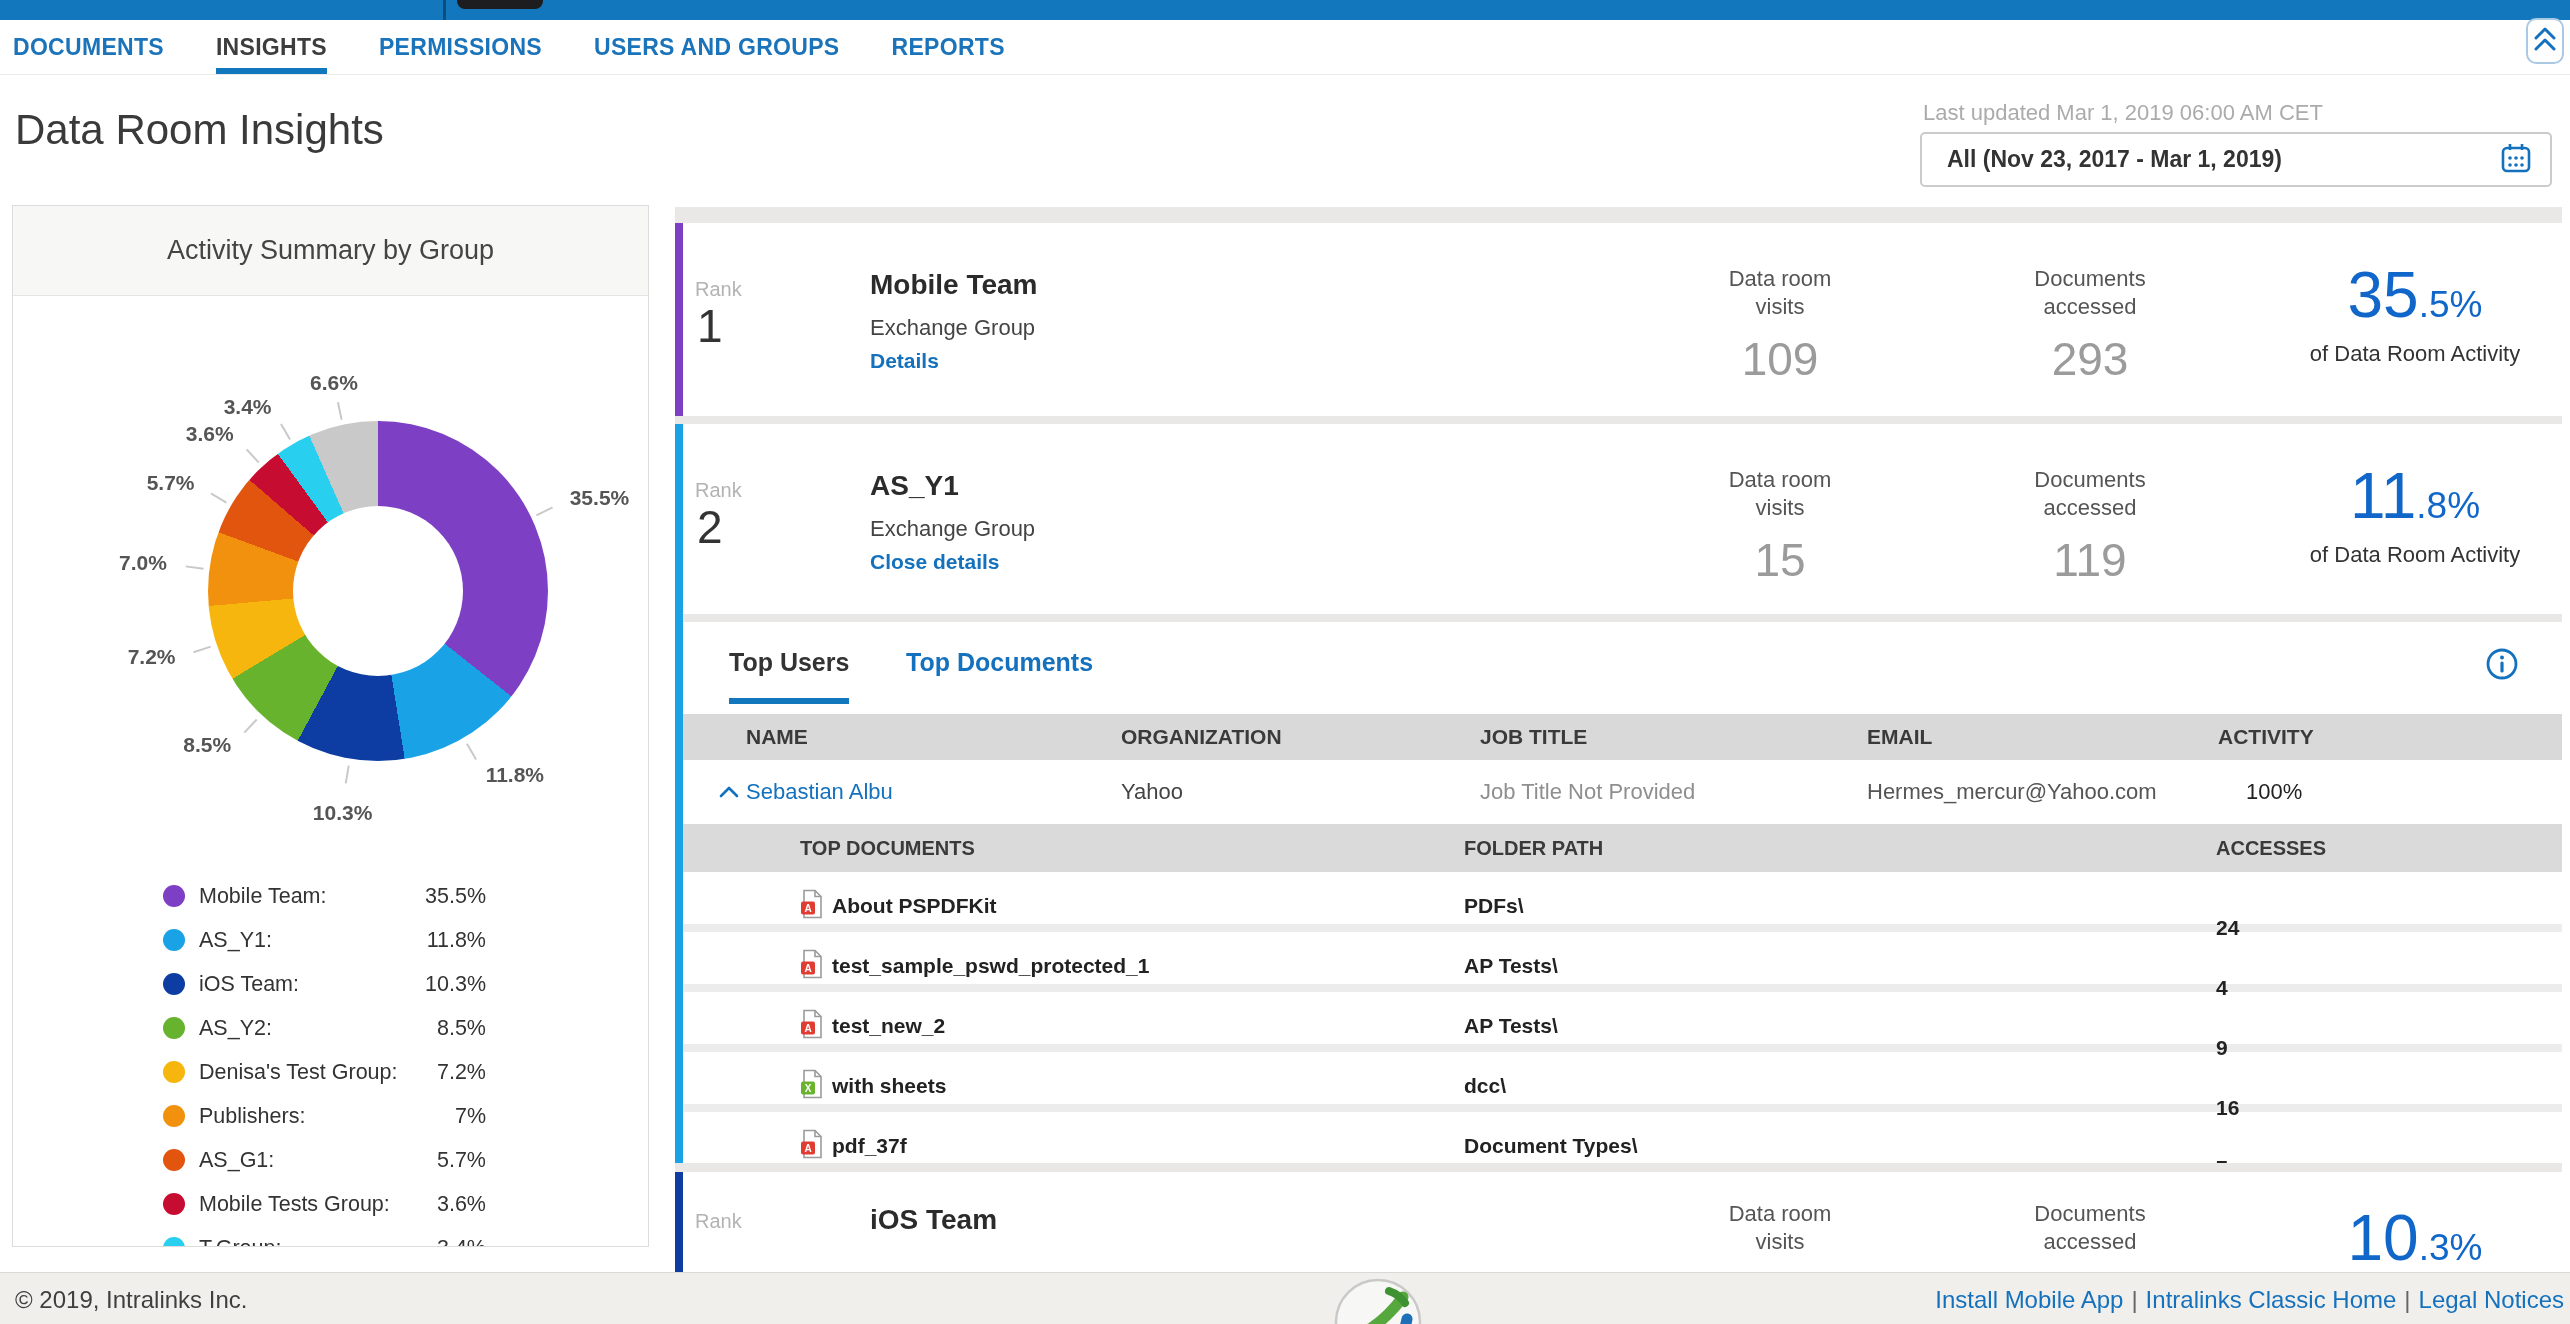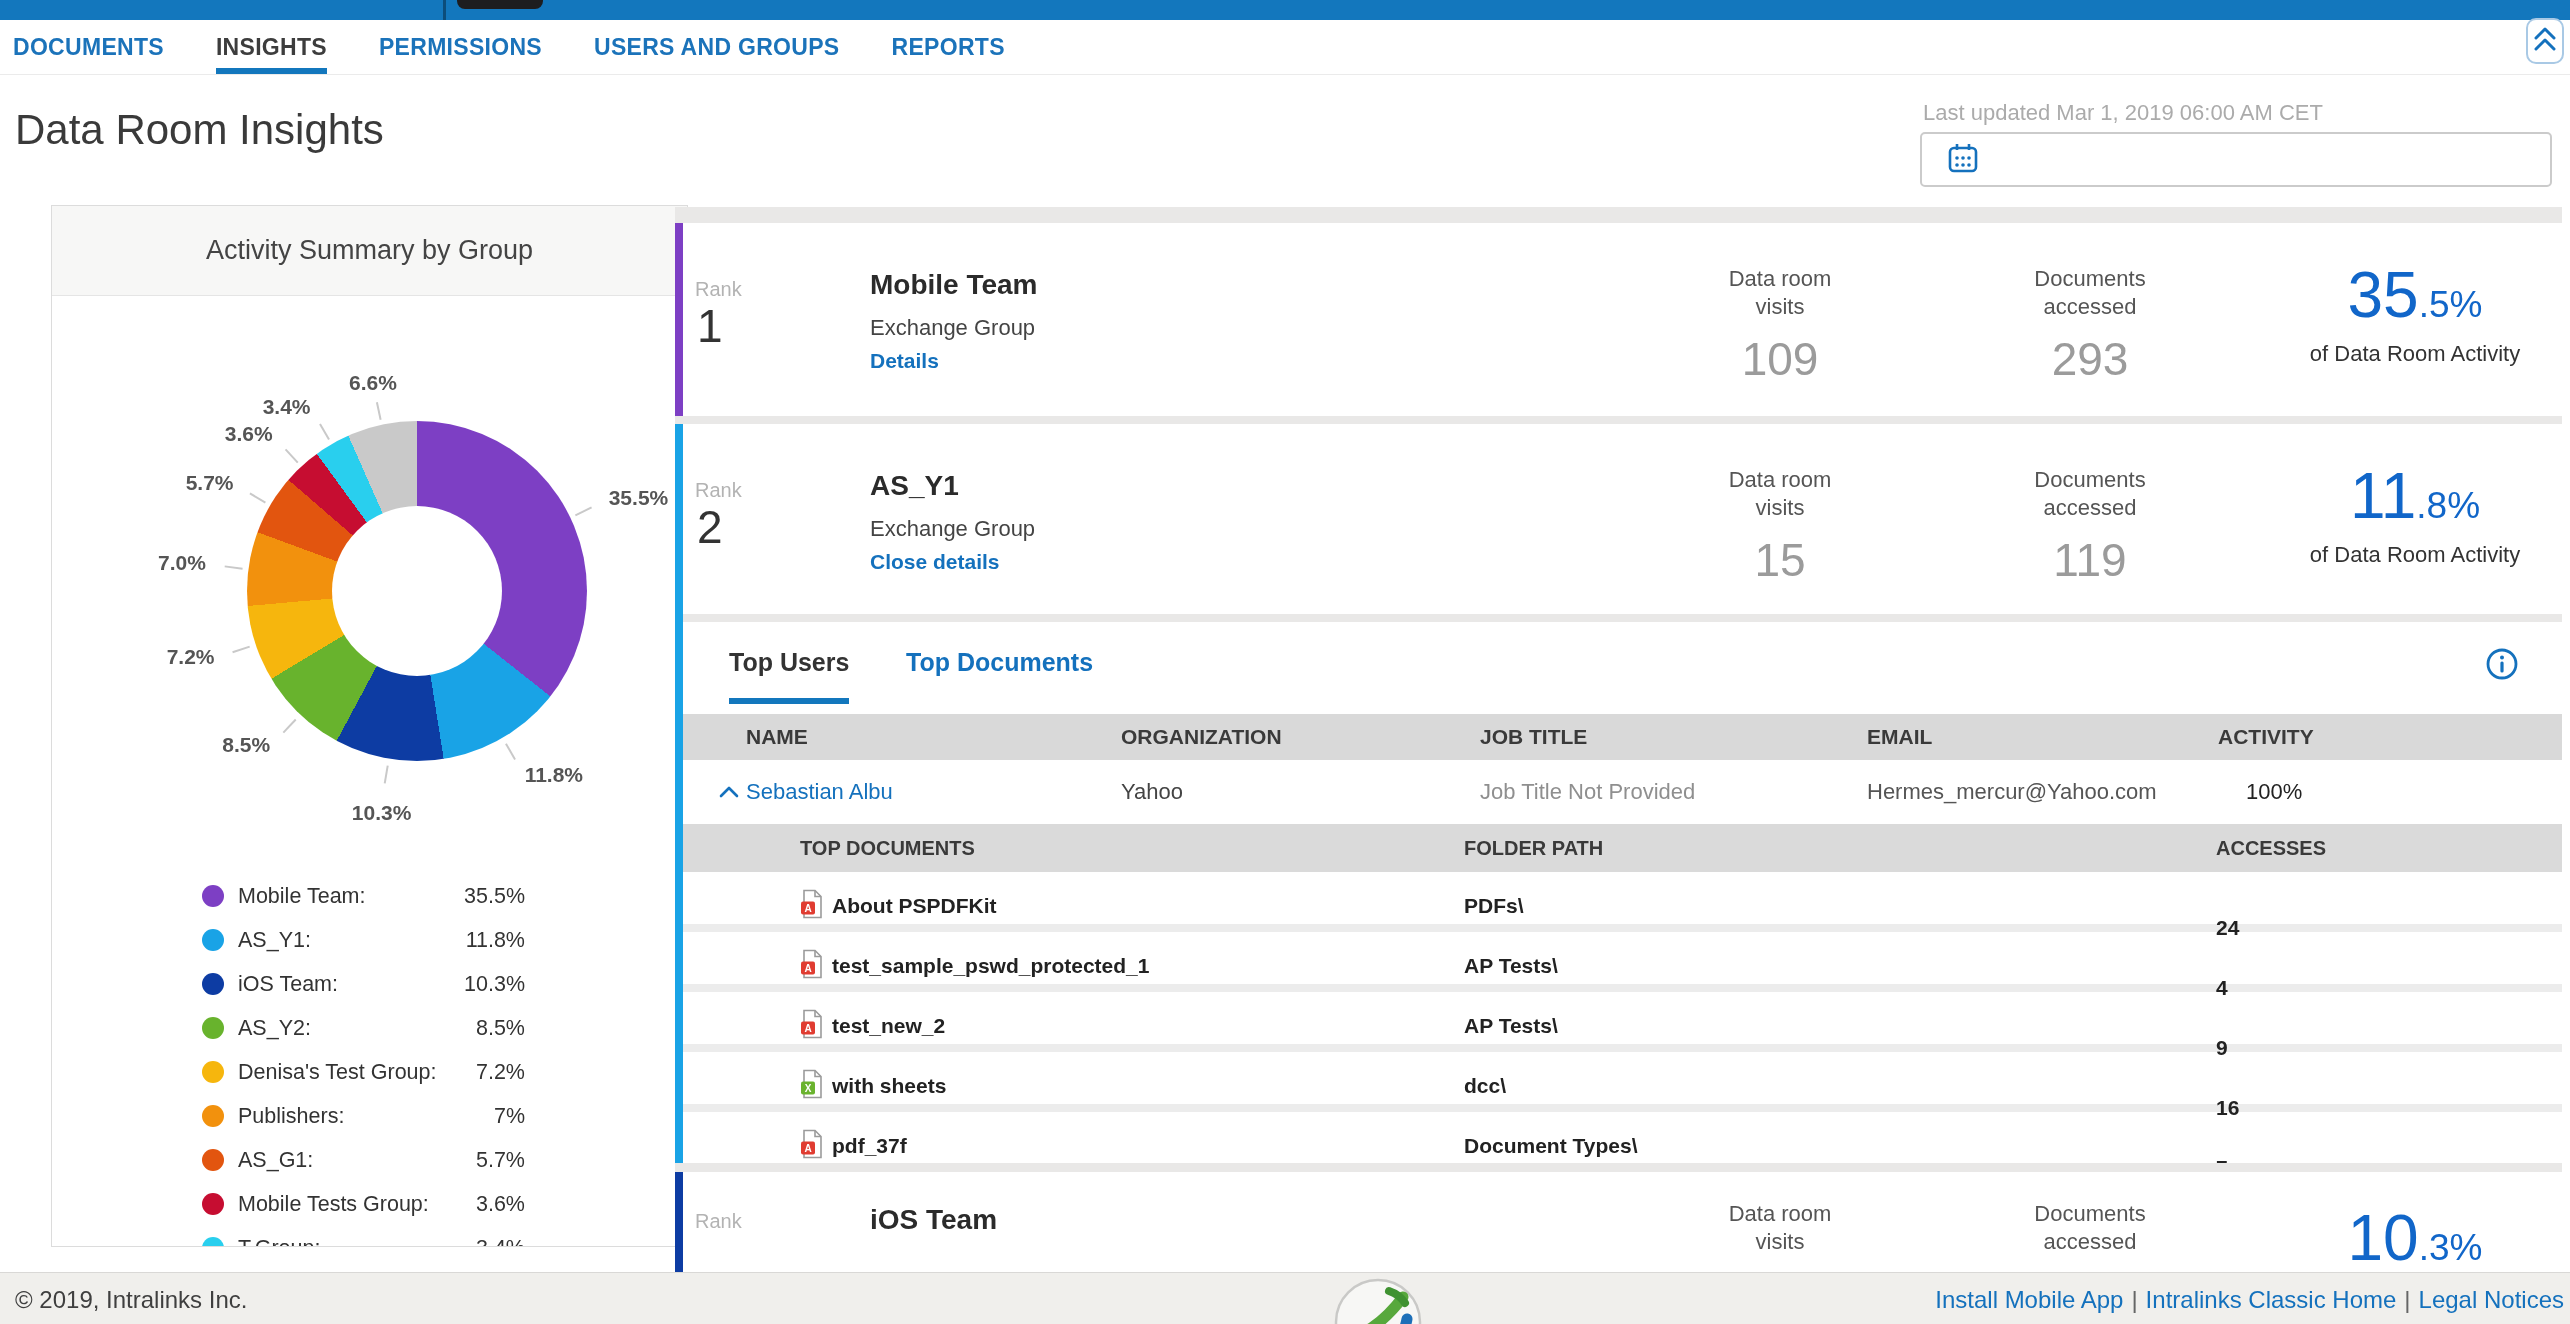--- a/index.html
+++ b/index.html
@@ -23,21 +23,21 @@
 
   
   .page-title { position:absolute; left:15px; top:106px; font-size:42px; color:#3a3a3a; }
   .updated { position:absolute; left:1923px; top:100px; font-size:22px; color:#ababab; }
   .datebox { position:absolute; left:1920px; top:132px; width:632px; height:55px; border:2px solid #cbcbcb;
              border-radius:5px; background:#fff; display:flex; align-items:center; padding:0 18px 0 25px; cursor:pointer; }
   .datebox-text { font-size:23px; font-weight:bold; color:#333; flex:1; }
 
   
   .left-panel { position:absolute; left:12px; top:205px; width:637px; height:1042px;
-                border:1px solid #dcdcdc; background:#fff; overflow:hidden;margin-left:39px; }
+                border:1px solid #dcdcdc; background:#fff; overflow:hidden; }
   .lp-header { height:90px; background:#f7f7f6; border-bottom:1px solid #e5e5e5;
                display:flex; align-items:center; justify-content:center; font-size:27px; color:#444; }
   .donut-wrap { position:absolute; left:0; top:90px; right:0; bottom:0; }
   .donut { position:absolute; left:195px; top:125px; width:340px; height:340px; border-radius:50%; }
   .donut::after { content:''; position:absolute; left:85px; top:85px; width:170px; height:170px;
                   border-radius:50%; background:#fff; }
   .donut-label { position:absolute; font-size:21px; font-weight:bold; color:#555; white-space:nowrap; }
   .donut-tick { position:absolute; width:18px; height:2px; background:#c9c9c9; transform-origin:0 50%; }
   .legend { position:absolute; left:0; top:578px; width:637px; }
   .legend-row { display:flex; align-items:center; height:44px; padding:0 164px 0 150px; }
@@ -126,20 +126,21 @@
       <svg width="28" height="30" viewBox="0 0 28 30">
           <polyline points="5,14 14,5 23,14" fill="none" stroke="#1471bd" stroke-width="3" stroke-linecap="round" stroke-linejoin="round"></polyline>
           <polyline points="5,25 14,16 23,25" fill="none" stroke="#1471bd" stroke-width="3" stroke-linecap="round" stroke-linejoin="round"></polyline>
         </svg>
     </span>
   </div>
 
   <div class="page-title">Data Room Insights</div>
   <div class="updated">Last updated Mar 1, 2019 06:00 AM CET</div>
   <div class="datebox">
+    <span class="datebox-text">All (Nov 23, 2017 - Mar 1, 2019)</span>
     <span>
       <svg width="32" height="32" viewBox="0 0 32 32">
           <rect x="3" y="6" width="26" height="23" rx="4" fill="none" stroke="#1471bd" stroke-width="2.6"></rect>
           <line x1="10" y1="2" x2="10" y2="8" stroke="#1471bd" stroke-width="2.6"></line>
           <line x1="22" y1="2" x2="22" y2="8" stroke="#1471bd" stroke-width="2.6"></line>
           <circle cx="10" cy="16" r="1.8" fill="#1471bd"></circle>
           <circle cx="16" cy="16" r="1.8" fill="#1471bd"></circle>
           <circle cx="22" cy="16" r="1.8" fill="#1471bd"></circle>
           <circle cx="10" cy="23" r="1.8" fill="#1471bd"></circle>
           <circle cx="16" cy="23" r="1.8" fill="#1471bd"></circle>

